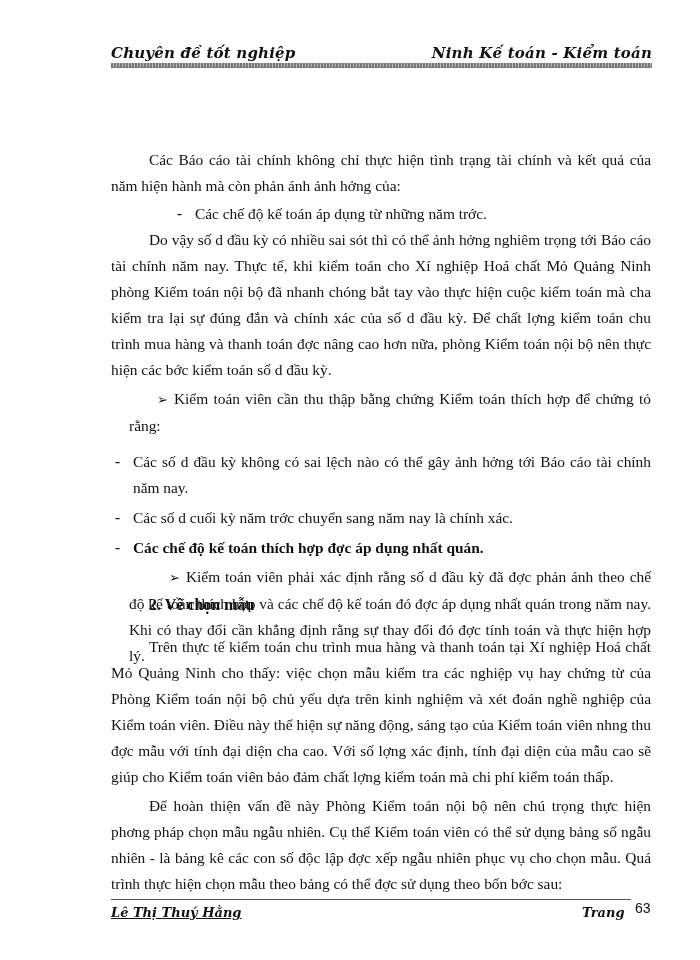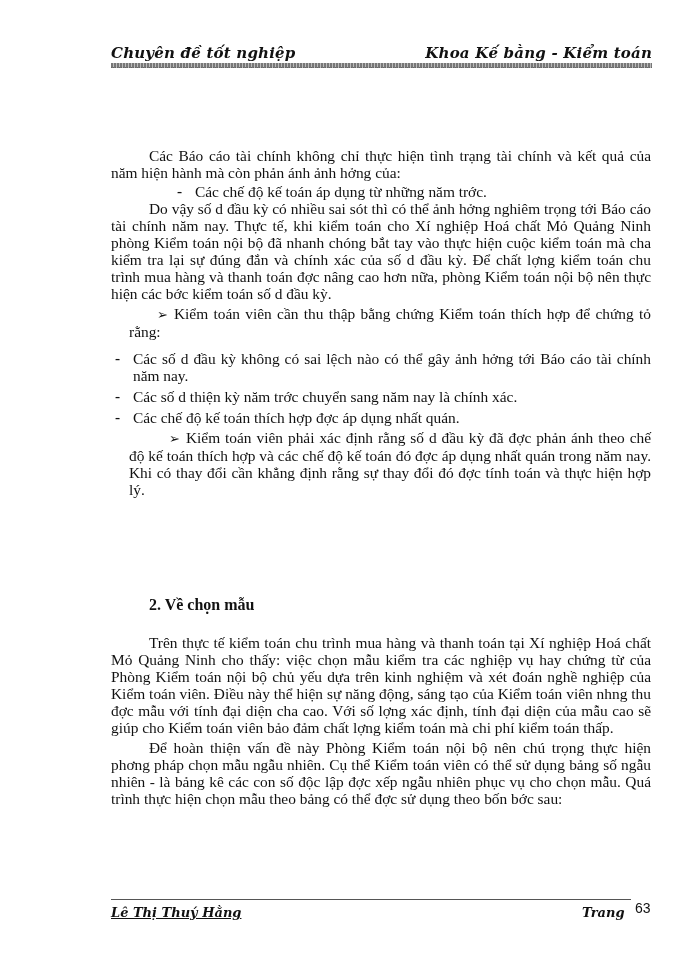--- a/index.html
+++ b/index.html
@@ -10,21 +10,21 @@
       position: absolute; top: 44px; font-family: "DejaVu Serif", serif;
       font-style: italic; font-weight: bold; font-size: 15px; letter-spacing: 0.2px;
     }
     .hdr-left { left: 107px; }
     .hdr-right { right: 52px; }
     .hdr-rule {
       position: absolute; left: 107px; width: 541px; top: 63px; height: 4px;
       background: repeating-linear-gradient(90deg, #777 0 2px, #bbb 2px 3px);
       border-bottom: 1px dotted #666;
     }
-    .body-text { position: absolute; left: 107px; width: 540px; font-size: 15.4px; line-height: 17px; }
+    .body-text { position: absolute; left: 107px; width: 540px; font-size: 15.4px; line-height: 26px; }
     .sec-title { position: absolute; font-weight: bold; font-size: 16px; }
     p { margin: 0; text-align: justify; }
     .indent { text-indent: 38px; }
     .dash-item { position: relative; padding-left: 22px; }
     .dash-item::before { content: "-"; position: absolute; left: 4px; top: -1px; font-weight: bold; }
     .arrow-item { text-indent: 28px; }
     .arrow { font-size: 13px; margin-right: 6px; }
     .ftr-rule { position: absolute; left: 107px; width: 520px; top: 899px; border-top: 1px solid #555; }
     .ftr-left, .ftr-right {
       position: absolute; top: 905px; font-family: "DejaVu Serif", serif;
@@ -32,35 +32,35 @@
     }
     .ftr-left { left: 107px; text-decoration: underline; }
     .ftr-right { left: 578px; }
     .page-num { position: absolute; left: 631px; top: 900px; font-family: Liberation Sans, sans-serif; font-size: 14px; }
   </style>
 </head>
 <body>
 
 <div class="page">
   <div class="hdr-left">Chuyên đề tốt nghiệp</div>
-  <div class="hdr-right">Khoa Kế bằng - Kiểm toán</div>
+  <div class="hdr-right">Ninh Kế toán - Kiểm toán</div>
   <div class="hdr-rule"></div>
 
 
   <div class="body-text" style="top:147px;">
     <p class="indent">Các Báo cáo tài chính không chỉ thực hiện tình trạng tài chính và kết quả của năm hiện hành mà còn phản ánh ảnh hởng   của:</p>
     <div style="padding-left:62px; margin-top:2px;">
       <p class="dash-item" style="font-family:Liberation Serif, serif;">Các chế độ kế toán áp dụng từ những năm trớc.</p>
     </div>
     <p class="indent">Do vậy số d   đầu kỳ có nhiều sai sót thì có thể ảnh hởng   nghiêm trọng tới Báo cáo tài chính năm nay. Thực tế, khi kiểm toán cho Xí nghiệp Hoá chất Mỏ Quảng Ninh phòng Kiểm toán nội bộ đã nhanh chóng bắt tay vào thực hiện cuộc kiểm toán mà cha   kiểm tra lại sự đúng đắn và chính xác của số d   đầu kỳ. Để chất lợng   kiểm toán chu trình mua hàng và thanh toán đợc   nâng cao hơn nữa, phòng Kiểm toán nội bộ nên thực hiện các bớc   kiểm toán số d   đầu kỳ.</p>
     <p class="arrow-item" style="padding-left:18px; margin-top:3px;"><span class="arrow">➢</span><span>Kiểm toán viên cần thu thập bằng chứng Kiểm toán thích hợp để chứng tỏ rằng:</span></p>
     <div style="margin-top:10px;">
       <p class="dash-item">Các số d   đầu kỳ không có sai lệch nào có thể gây ảnh hởng   tới Báo cáo tài chính năm nay.</p>
-      <p class="dash-item" style="margin-top:4px;">Các số d   thiện kỳ năm trớc   chuyển sang năm nay là chính xác.</p>
-      <p class="dash-item" style="margin-top:4px;">Các chế độ kế toán thích hợp đợc   áp dụng nhất quán.</p>
+      <p class="dash-item" style="margin-top:4px;">Các số d   cuối kỳ năm trớc   chuyển sang năm nay là chính xác.</p>
+      <p class="dash-item" style="margin-top:4px;font-weight:bold;">Các chế độ kế toán thích hợp đợc   áp dụng nhất quán.</p>
     </div>
     <p class="arrow-item" style="padding-left:18px; text-indent:40px; margin-top:3px;"><span class="arrow">➢</span><span>Kiểm toán viên phải xác định rằng số d   đầu kỳ đã đợc   phản ánh theo chế độ kế toán thích hợp và các chế độ kế toán đó đợc   áp dụng nhất quán trong năm nay. Khi có thay đổi cần khẳng định rằng sự thay đổi đó đợc   tính toán và thực hiện hợp lý.</span></p>
   </div>
 
   <div class="sec-title" style="left:145px; top:596px;">2.  Về chọn mẫu</div>
 
   <div class="body-text" style="top:634px;">
     <p class="indent">Trên thực tế kiểm toán chu trình mua hàng và thanh toán tại Xí nghiệp Hoá chất Mỏ Quảng Ninh cho thấy: việc chọn mẫu kiểm tra các nghiệp vụ hay chứng từ của Phòng Kiểm toán nội bộ chủ yếu dựa trên kinh nghiệm và xét đoán nghề nghiệp của Kiểm toán viên. Điều này thể hiện sự năng động, sáng tạo của Kiểm toán viên nhng   thu đợc   mẫu với tính đại diện cha   cao. Với số lợng   xác định, tính đại diện của mẫu cao sẽ giúp cho Kiểm toán viên bảo đảm chất lợng   kiểm toán mà chi phí kiểm toán thấp.</p>
     <p class="indent" style="margin-top:3px;">Để hoàn thiện vấn đề này Phòng Kiểm toán nội bộ nên chú trọng thực hiện phơng   pháp chọn mẫu ngẫu nhiên. Cụ thể Kiểm toán viên có thể sử dụng bảng số ngẫu nhiên - là bảng kê các con số độc lập đợc   xếp ngẫu nhiên phục vụ cho chọn mẫu. Quá trình thực hiện chọn mẫu theo bảng có thể đợc   sử dụng theo bốn bớc sau:</p>
   </div>

